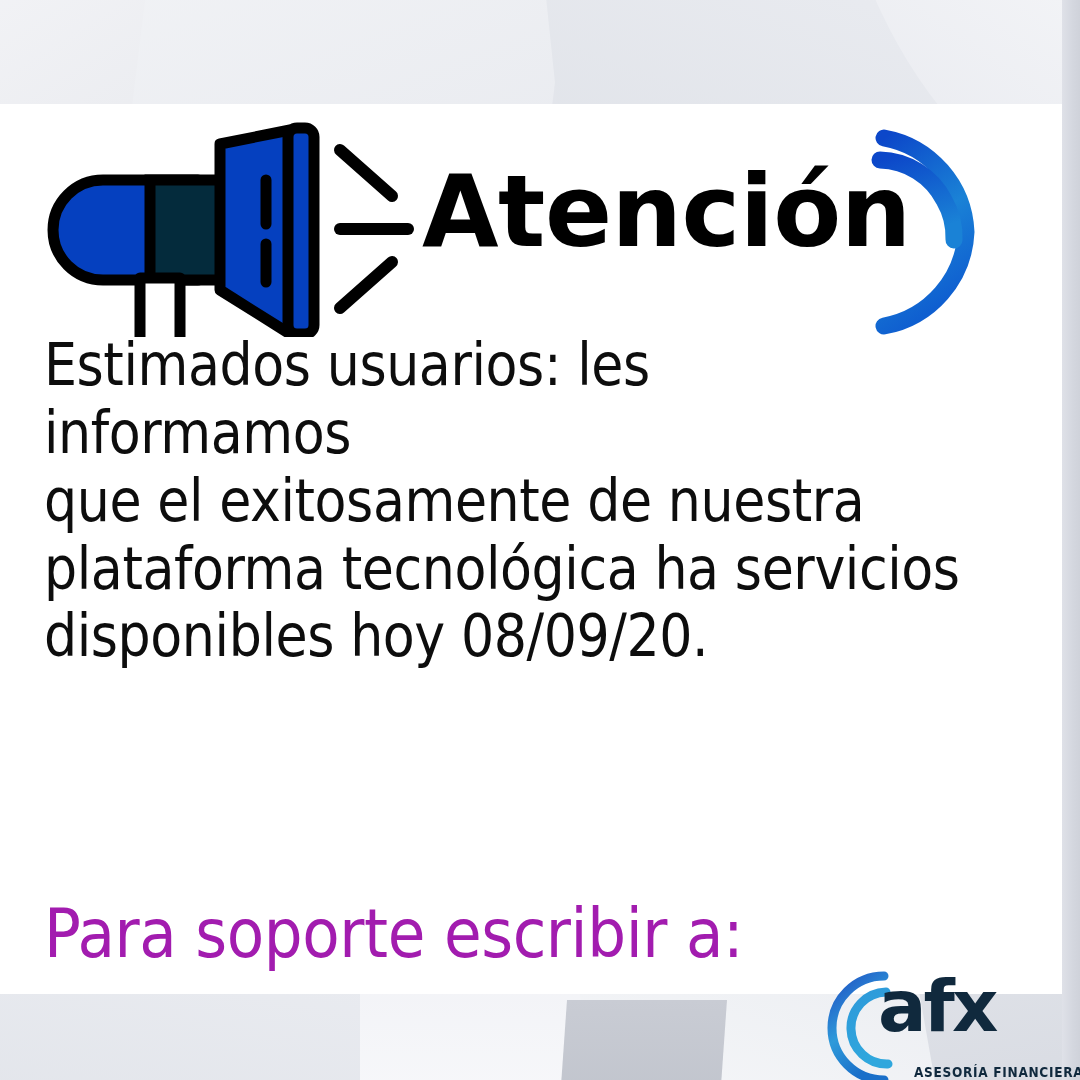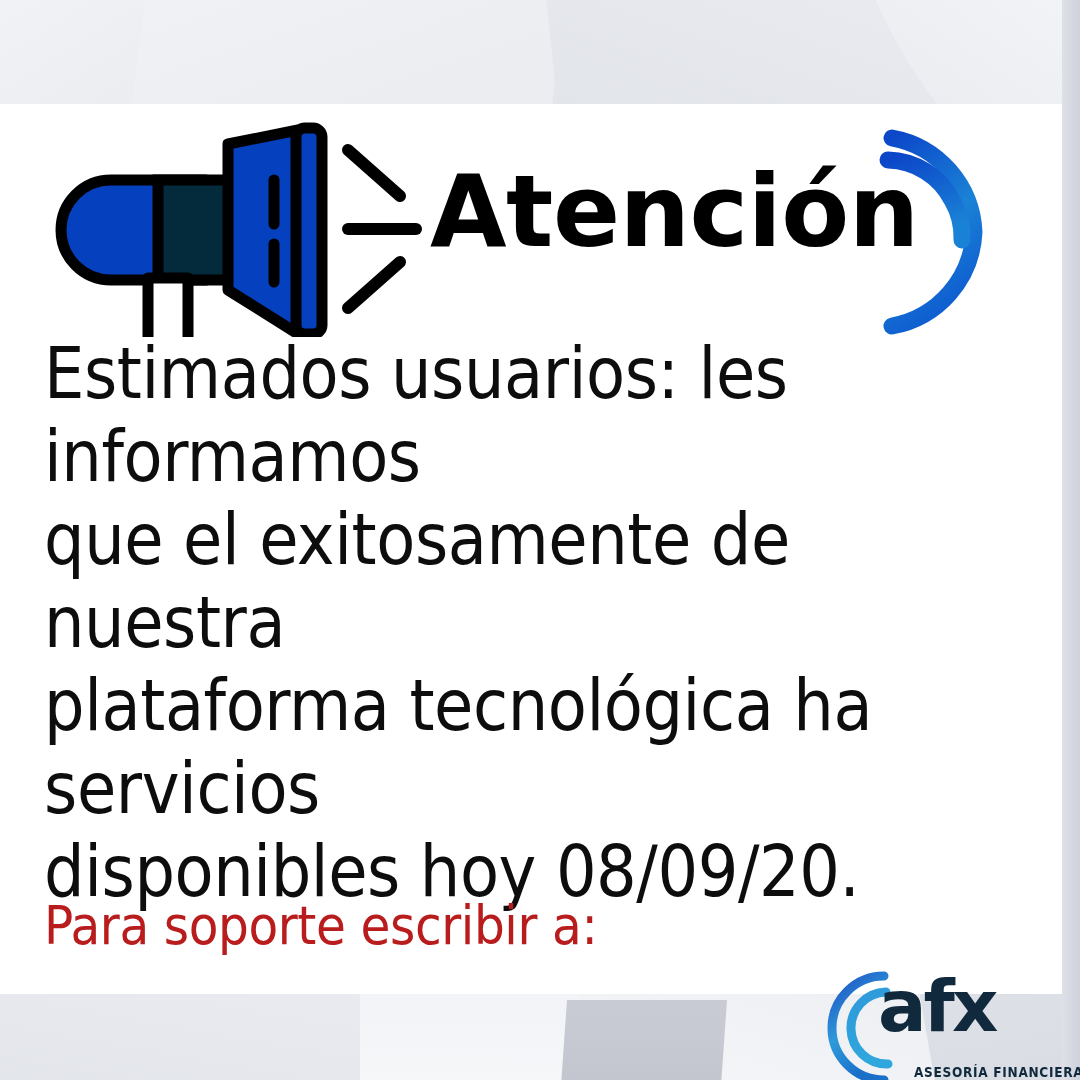--- a/index.html
+++ b/index.html
@@ -93,21 +93,21 @@
     left: 0;
     top: 104px;
     width: 1062px;
     height: 890px;
     background: #ffffff;
   }
 
   
   .header {
     position: absolute;
-    left: 12px; top: 0;
+    left: 4px; top: 0;
     width: 1062px;
     height: 235px;
   }
 
   .megaphone {
     position: absolute;
     left: 36px;
     top: 18px;
     width: 400px;
     height: 215px;
@@ -134,38 +134,38 @@
     height: 220px;
   }
 
   
   .body-text {
     position: absolute;
     left: 44px;
     top: 228px;
     width: 920px;
     font-family: "DejaVu Sans Condensed", "Liberation Sans Narrow", "Liberation Sans", sans-serif;
-    font-size: 71px;
+    font-size: 58px;
     font-weight: 400;
     line-height: 1.17;
     color: #0d0d0d;
     letter-spacing: -0.4px;
   }
   .body-text p { margin: 0; }
 
   .support-block {
     position: absolute;
     left: 44px;
     top: 790px;
     width: 800px;
     font-family: "DejaVu Sans Condensed", "Liberation Sans Narrow", "Liberation Sans", sans-serif;
-    font-size: 54px;
+    font-size: 68px;
     font-weight: 400;
     line-height: 1.17;
-    color: #b91c1c;
+    color: #a21caf;
     letter-spacing: -0.4px;
   }
   .support-block p { margin: 0; }
 
   
   .logo {
     position: absolute;
     left: 818px;
     top: 858px;
     width: 220px;

